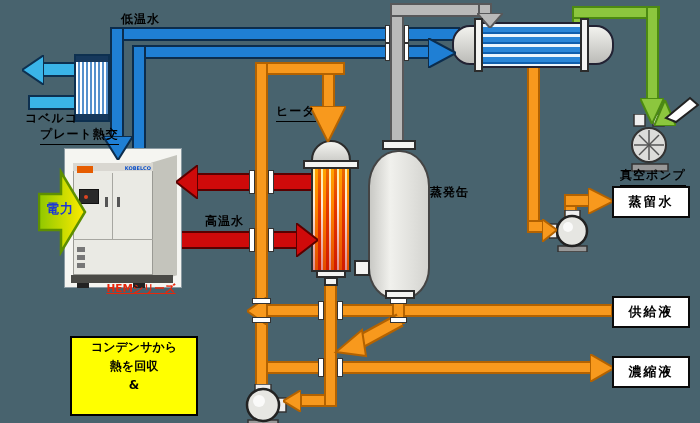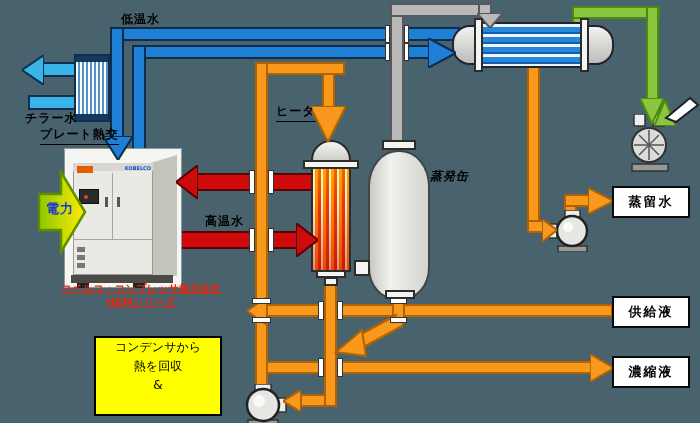--- a/index.html
+++ b/index.html
@@ -21,21 +21,21 @@
   .hx-cap{position:absolute;left:0;width:100%;height:6px;background:#16385c;}
   
   .lab{position:absolute;color:#000;font-size:12px;font-weight:600;white-space:nowrap;z-index:9;letter-spacing:1px;}
   .lab.u{border-bottom:1px solid #000;padding-bottom:1px;}
   .lbox{position:absolute;width:78px;height:32px;background:#fff;border:2px solid #0a0a0a;
         box-sizing:border-box;text-align:center;line-height:28px;font-size:13px;font-weight:600;
         letter-spacing:2px;z-index:9;}
   
   .note{position:absolute;left:70px;top:336px;width:128px;height:80px;background:#ffff00;
         border:2px solid #000;box-sizing:border-box;text-align:center;font-size:12px;
-        font-weight:400;line-height:19px;z-index:9;color:#000;margin-left:24px;}
+        font-weight:700;line-height:19px;z-index:9;color:#000;}
   
   .caption{position:absolute;left:52px;top:282px;width:178px;text-align:center;z-index:9;
            color:#e8270b;font-size:10.5px;font-weight:bold;line-height:13.5px;}
   .caption div{text-decoration:underline;}
   
   .photo{position:absolute;left:64px;top:148px;width:118px;height:140px;background:#f5f5f1;
          border:1px solid #8a9aa2;box-sizing:border-box;z-index:3;}
   .photo *{position:absolute;box-sizing:border-box;}
   .m-side{left:86px;top:6px;width:26px;height:128px;background:#c4c4bc;
           clip-path:polygon(0 6%,100% 0,100% 94%,0 100%);}
@@ -250,32 +250,32 @@
         <linearGradient id="gp" x1="0" y1="0" x2="1" y2="0">
       <stop offset="0" stop-color="#8fc800"></stop>
           <stop offset="1" stop-color="#ffec00"></stop>
     </linearGradient>
       </defs>
     <polygon points="1,26 23,26 23,4 47,44 23,84 23,62 1,62" fill="url(#gp)" stroke="#5e8f00" stroke-width="2.5"></polygon>
   </svg>
   <div class="powertext">電力</div>
 
   <div class="lab" style="left:121px;top:11px;">低温水</div>
-  <div class="lab" style="left:25px;top:110px;">チラー水</div>
+  <div class="lab" style="left:25px;top:110px;">コベルコ</div>
   <div class="lab u" style="left:40px;top:126px;">プレート熱交</div>
   <div class="lab u" style="left:276px;top:103px;">ヒータ</div>
   <div class="lab" style="left:205px;top:213px;">高温水</div>
-  <div class="lab" style="left:430px;top:168px;font-style:italic;">蒸発缶</div>
+  <div class="lab" style="left:430px;top:184px;">蒸発缶</div>
+  <div class="lab u" style="left:620px;top:167px;">真空ポンプ</div>
 
   <div class="lbox" style="left:612px;top:186px;">蒸留水</div>
   <div class="lbox" style="left:612px;top:356px;">濃縮液</div>
   <div class="lbox" style="left:612px;top:296px;">供給液</div>
 
   <div class="caption">
-    <div>コベルコ・コンプレッサ株式会社</div>
     <div>HEMシリーズ</div>
   </div>
 
   <div class="note">
     <div>コンデンサから</div>
     <div>熱を回収</div>
     <div>&amp;</div>
   </div>
 
 </div>

